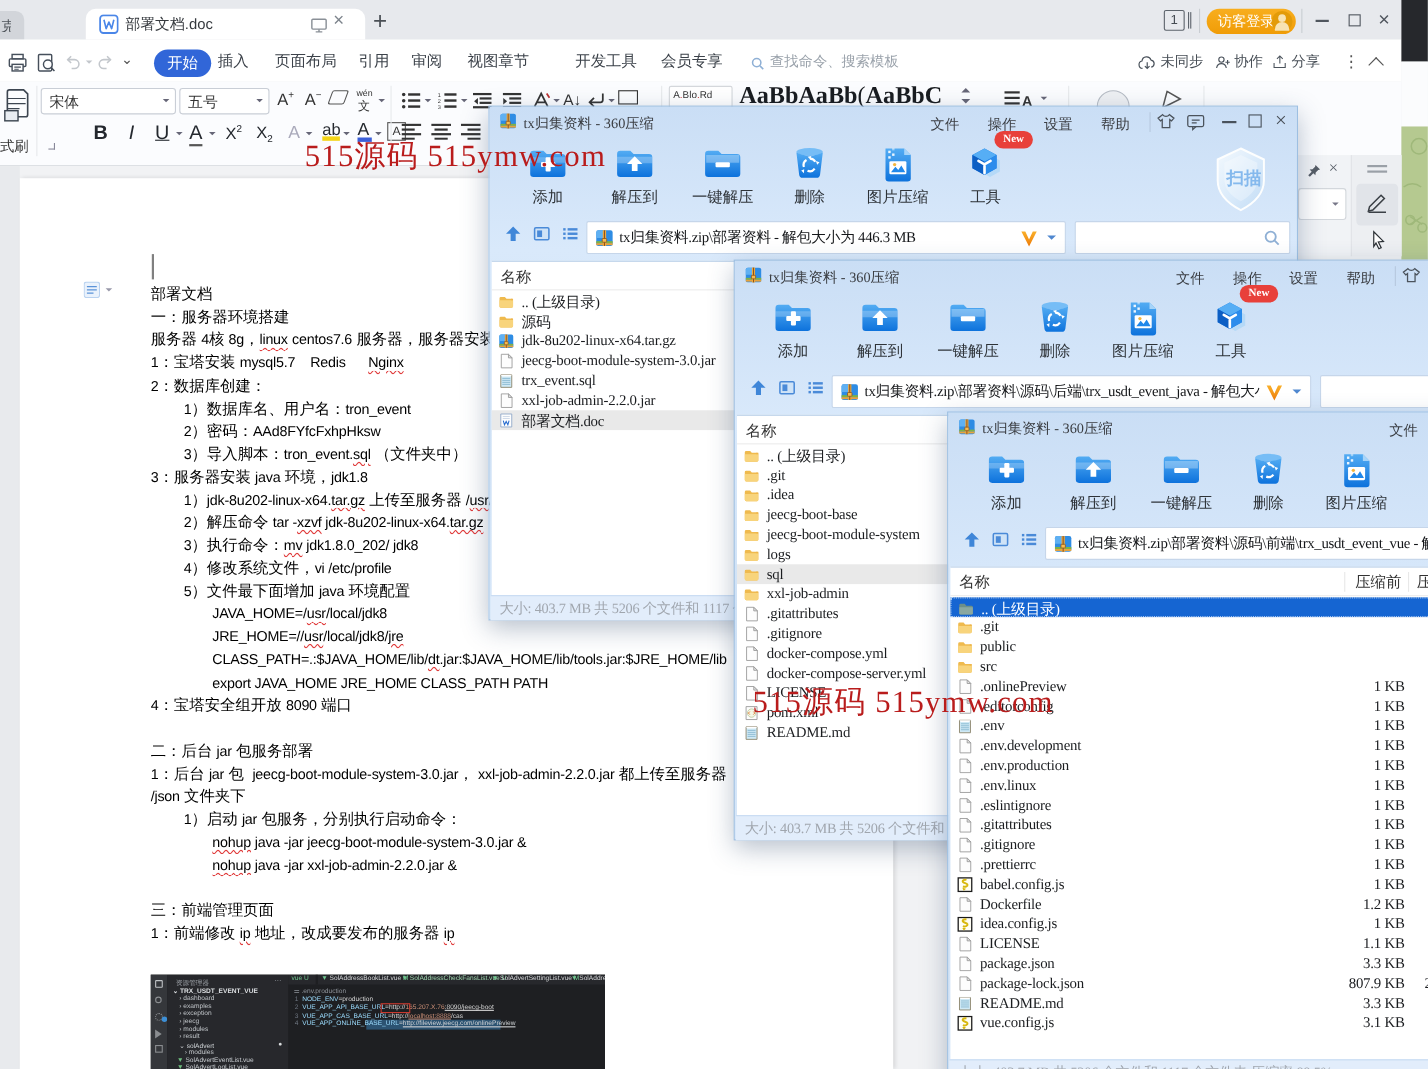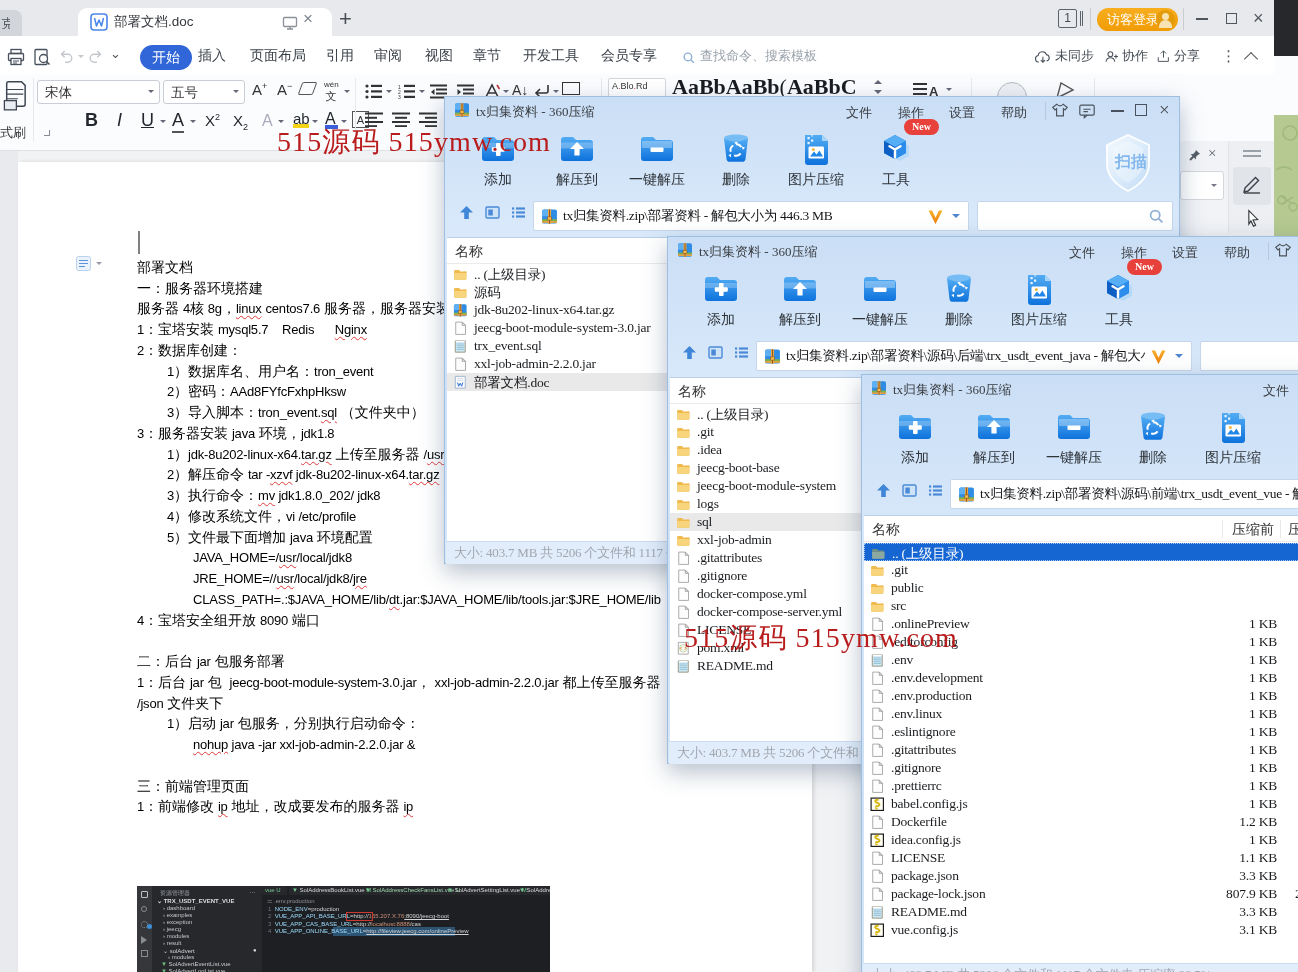--- a/index.html
+++ b/index.html
@@ -300,21 +300,21 @@
 <svg class="a" style="left:88px;top:48px;width:16px;height:16px;stroke:#c3c7cc;transform:scaleX(-1)">
       <use href="#s-undo"></use>
     </svg>
 <div class="a" style="left:110px;top:46px;font-size:13px;color:#555">⌄</div>
 <div class="a" style="left:140px;top:45px;width:52px;height:25px;border-radius:13px;background:#3166d8;color:#fff;font-size:14px;text-align:center;line-height:25px">开始</div>
 <div class="mi" style="left:198px">插入</div>
 <div class="mi" style="left:250px">页面布局</div>
 <div class="mi" style="left:326px">引用</div>
 <div class="mi" style="left:374px">审阅</div>
 <div class="mi" style="left:425px">视图</div>
-<div class="mi" style="left:473px">章节</div>
+<div class="mi" style="left:453px">章节</div>
 <div class="mi" style="left:523px">开发工具</div>
 <div class="mi" style="left:601px">会员专享</div>
 <svg class="a" style="left:682px;top:51px;width:14px;height:14px">
       <use href="#s-mag" style="stroke:#9aa2ab"></use>
     </svg>
 <div class="mi" style="left:700px;font-size:13px;color:#9aa2ab">查找命令、搜索模板</div>
 <svg class="a" style="left:1034px;top:49px;width:17px;height:17px">
       <use href="#s-cloud"></use>
     </svg>
 <div class="mi" style="left:1055px;font-size:13px;color:#474e56">未同步</div>
@@ -487,26 +487,28 @@
 <div class="L i2"><span class="lt">3</span>）导入脚本：<span class="lt">tron_event.<span class="sq">sql</span></span>&nbsp;（文件夹中）</div>
 <div class="L i1"><span class="lt">3</span>：服务器安装 <span class="lt">java</span> 环境，<span class="lt">jdk1.8</span></div>
 <div class="L i2"><span class="lt">1</span>）<span class="lt">jdk-8u202-linux-x64.<span class="sq">tar.gz</span></span> 上传至服务器 <span class="lt">/<span class="sq">usr</span>/local</span></div>
 <div class="L i2"><span class="lt">2</span>）解压命令 <span class="lt">tar -<span class="sq">xzvf</span> jdk-8u202-linux-x64.<span class="sq">tar.gz</span></span></div>
 <div class="L i2"><span class="lt">3</span>）执行命令：<span class="lt"><span class="sq">mv</span> jdk1.8.0_202/ jdk8</span></div>
 <div class="L i2"><span class="lt">4</span>）修改系统文件，<span class="lt">vi /etc/profile</span></div>
 <div class="L i2"><span class="lt">5</span>）文件最下面增加 <span class="lt">java</span> 环境配置</div>
 <div class="L i3"><span class="lt">JAVA_HOME=/<span class="sq">usr</span>/local/jdk8</span></div>
 <div class="L i3"><span class="lt">JRE_HOME=//<span class="sq">usr</span>/local/jdk8/<span class="sq">jre</span></span></div>
 <div class="L i3"><span class="lt">CLASS_PATH=.:$JAVA_HOME/lib/<span class="sq">dt</span>.jar:$JAVA_HOME/lib/tools.jar:$JRE_HOME/lib</span></div>
+<div class="L i3"><span class="lt">export JAVA_HOME JRE_HOME CLASS_PATH PATH</span></div>
 <div class="L i1"><span class="lt">4</span>：宝塔安全组开放 <span class="lt">8090</span> 端口</div>
 <div class="L i1">&nbsp;</div>
 <div class="L i1">二：后台 <span class="lt">jar</span> 包服务部署</div>
 <div class="L i1"><span class="lt">1</span>：后台 <span class="lt">jar</span> 包&nbsp; <span class="lt">jeecg-boot-module-system-3.0.jar</span>， <span class="lt">xxl-job-admin-2.2.0.jar</span> 都上传至服务器</div>
 <div class="L i1"><span class="lt">/json</span> 文件夹下</div>
 <div class="L i2"><span class="lt">1</span>）启动 <span class="lt">jar</span> 包服务，分别执行启动命令：</div>
+<div class="L i3"><span class="lt"><span class="sq">nohup</span> java -jar jeecg-boot-module-system-3.0.jar &amp;</span></div>
 <div class="L i3"><span class="lt"><span class="sq">nohup</span> java -jar xxl-job-admin-2.2.0.jar &amp;</span></div>
 <div class="L i1">&nbsp;</div>
 <div class="L i1">三：前端管理页面</div>
 <div class="L i1"><span class="lt">1</span>：前端修改 <span class="lt sq">ip</span> 地址，改成要发布的服务器 <span class="lt sq">ip</span></div>
 </div>
 </div>
 
 <div id="vsc">
 <div class="a" style="left:0;top:0;width:15px;height:86px;background:#35373b"></div>
 <div class="a" style="left:4px;top:5px;width:7px;height:7px;border:1.2px solid #c0c3c6;border-radius:1px"></div>

